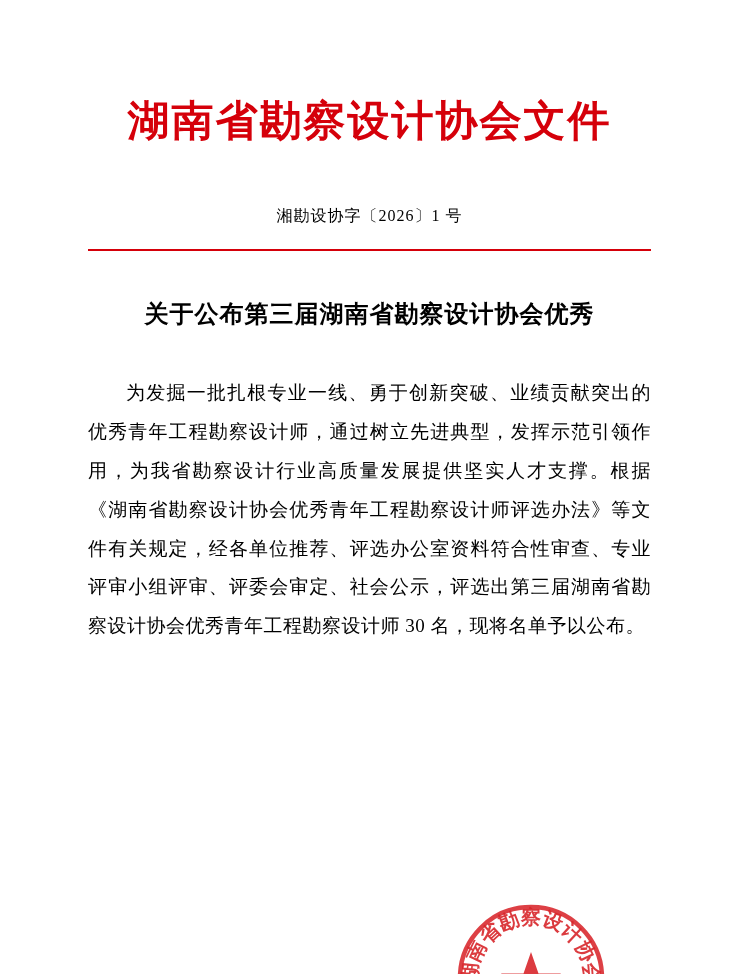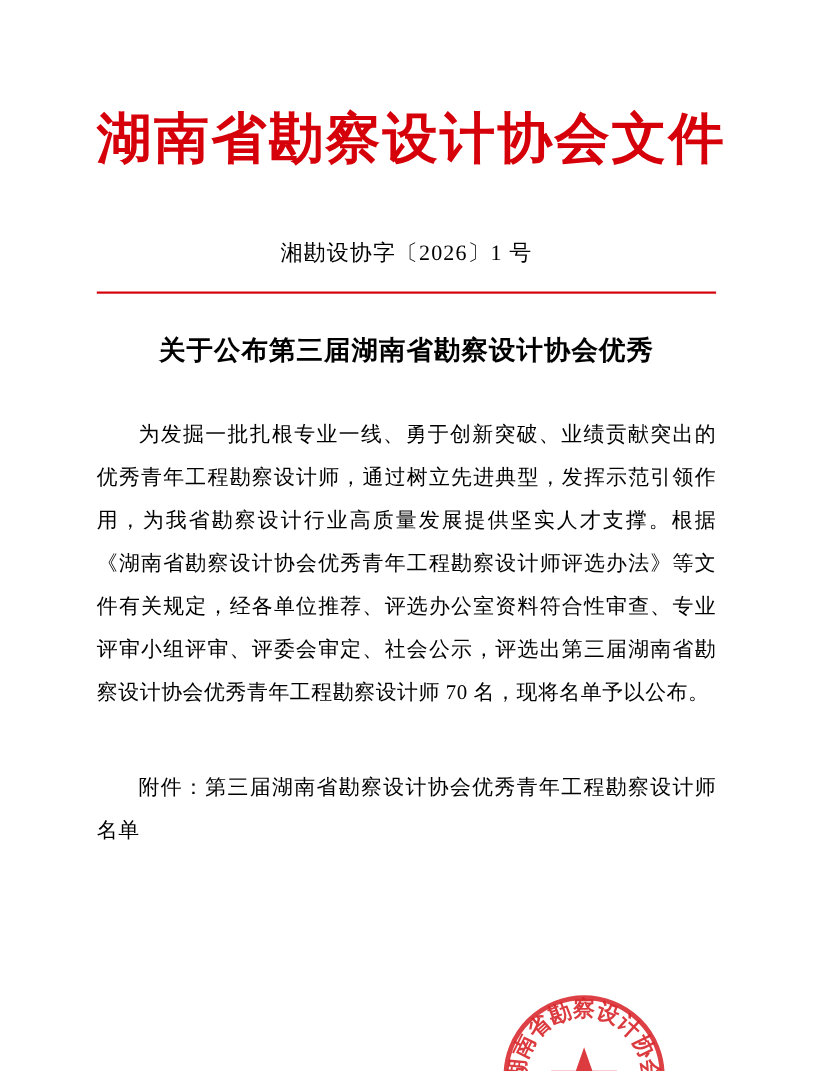--- a/index.html
+++ b/index.html
@@ -18,42 +18,42 @@
     position: relative;
     width: 739px;
     height: 974px;
     box-sizing: border-box;
     padding: 0 88px;
   }
   .doc-title {
     margin-top: 96px;
     text-align: center;
     color: #d5000a;
-    font-size: 50px;
+    font-size: 42px;
     font-weight: bold;
     letter-spacing: 2px;
     font-family: "DejaVu Serif", "Liberation Serif", serif;
     line-height: 1.2;
     white-space: nowrap;
   }
   .doc-number {
     margin-top: 60px;
     text-align: center;
-    font-size: 20px;
+    font-size: 16px;
     color: #000000;
     letter-spacing: 1px;
   }
   .red-rule {
     margin-top: 22px;
     height: 2px;
     background: #d5000a;
     width: 100%;
   }
   .subject {
-    margin-top: 32px;
+    margin-top: 44px;
     text-align: center;
     font-size: 24px;
     font-weight: bold;
     line-height: 1.6;
     letter-spacing: 1px;
     font-family: "DejaVu Serif", "Liberation Serif", serif;
   }
   .subject .line {
     display: block;
   }
@@ -109,22 +109,21 @@
 
   <div class="doc-number">湘勘设协字〔2026〕1 号</div>
 
   <div class="red-rule"></div>
 
   <div class="subject">
     <span class="line">关于公布第三届湖南省勘察设计协会优秀</span>
   </div>
 
   <div class="body-text">
-    <p class="para">为发掘一批扎根专业一线、勇于创新突破、业绩贡献突出的优秀青年工程勘察设计师，通过树立先进典型，发挥示范引领作用，为我省勘察设计行业高质量发展提供坚实人才支撑。根据《湖南省勘察设计协会优秀青年工程勘察设计师评选办法》等文件有关规定，经各单位推荐、评选办公室资料符合性审查、专业评审小组评审、评委会审定、社会公示，评选出第三届湖南省勘察设计协会优秀青年工程勘察设计师 70 名，现将名单予以公布。</p>
-    <p class="attachment">附件：第三届湖南省勘察设计协会优秀青年工程勘察设计师名单</p>
+    <p class="para">为发掘一批扎根专业一线、勇于创新突破、业绩贡献突出的优秀青年工程勘察设计师，通过树立先进典型，发挥示范引领作用，为我省勘察设计行业高质量发展提供坚实人才支撑。根据《湖南省勘察设计协会优秀青年工程勘察设计师评选办法》等文件有关规定，经各单位推荐、评选办公室资料符合性审查、专业评审小组评审、评委会审定、社会公示，评选出第三届湖南省勘察设计协会优秀青年工程勘察设计师 30 名，现将名单予以公布。</p>
   </div>
 
   <div class="seal">
     <svg width="152" height="152" viewBox="0 0 152 152" aria-hidden="true">
       <circle cx="76" cy="76" r="71" fill="none" stroke="#d8262b" stroke-width="4.5" opacity="0.88"></circle>
       <path id="sealArc" d="M 76 76 m -54 0 a 54 54 0 1 1 108 0" fill="none" stroke="none"></path>
       <text font-family="DejaVu Serif, serif" font-size="20" font-weight="bold" fill="#d8262b" opacity="0.9">
         <textPath href="#sealArc" startOffset="50%" text-anchor="middle">湖南省勘察设计协会</textPath>
       </text>
       <polygon fill="#d8262b" opacity="0.9" points="76,50 83.5,71.5 106,71.5 88,85 94.8,107 76,93.5 57.2,107 64,85 46,71.5 68.5,71.5"></polygon>

